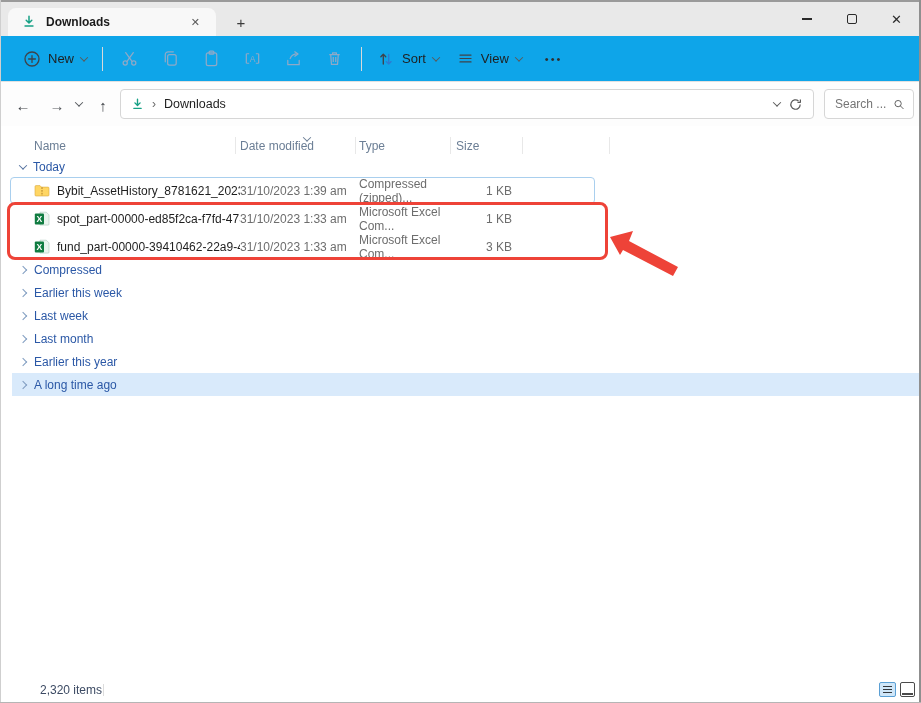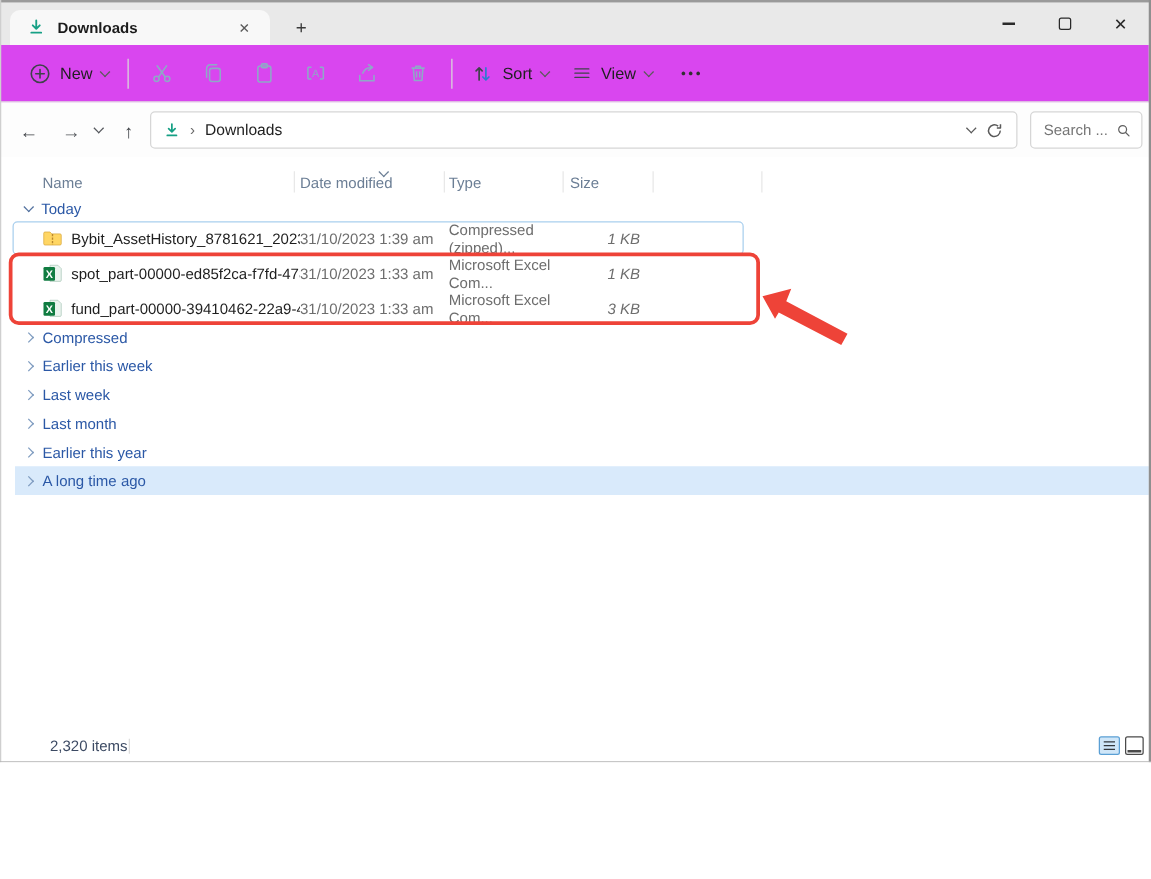--- a/index.html
+++ b/index.html
@@ -1,18 +1,18 @@
 <!DOCTYPE html>
 <html><head>
 <meta charset="utf-8">
 <style>
   html,body{margin:0;padding:0;background:#fff;}
   *{box-sizing:border-box;}
   .window{
-    position:relative;width:921px;height:610px;overflow:hidden;
+    position:relative;width:921px;height:703px;overflow:hidden;
     font-family:"Liberation Sans",sans-serif;background:#fff;color:#1f1f1f;
   }
   
   .edge-top{position:absolute;top:0;left:0;right:0;height:2px;background:#9a9a9a;z-index:60;}
   .edge-right{position:absolute;top:0;right:0;width:2px;height:100%;background:#8f8f8f;z-index:60;}
   .edge-bottom{position:absolute;bottom:0;left:0;right:0;height:1px;background:#b5b5b5;z-index:60;}
   .edge-left{position:absolute;top:0;left:0;width:1px;height:100%;background:#cfcfcf;z-index:60;}
 
   
   .tabstrip{position:absolute;top:2px;left:0;right:0;height:34px;background:#e9e9e9;}
@@ -24,21 +24,21 @@
   .tab-close{font-size:11px;color:#5a5a5a;padding:2px 4px;cursor:default;}
   .newtab{position:absolute;left:228px;top:8px;width:26px;height:24px;display:flex;align-items:center;justify-content:center;font-size:15px;color:#3a3a3a;}
   .wincontrols{position:absolute;right:2px;top:0;height:34px;display:flex;}
   .winbtn{width:45px;height:34px;display:flex;align-items:center;justify-content:center;}
   .min-glyph{width:10px;height:1.4px;background:#2a2a2a;}
   .max-glyph{width:10px;height:10px;border:1.2px solid #2a2a2a;border-radius:2px;}
   .close-glyph{font-size:13px;color:#2a2a2a;line-height:1;}
 
   
   .toolbar{
-    position:absolute;top:36px;left:0;right:2px;height:46px;background:#d946ef;
+    position:absolute;top:36px;left:0;right:2px;height:46px;background:#0ea5e9;
     border-bottom:1px solid #e1e1e1;display:flex;align-items:center;padding-left:14px;
   }
   .tool-btn{display:flex;align-items:center;gap:7px;padding:6px 9px;border-radius:4px;font-size:13px;color:#1f1f1f;}
   .chev{width:6px;height:6px;border-right:1.3px solid #5a5a5a;border-bottom:1.3px solid #5a5a5a;display:inline-block;}
   .chev.down{transform:rotate(45deg) translate(-1px,-1px);}
   .chev.right{transform:rotate(-45deg);}
   .tool-sep{width:1px;height:24px;background:#d9d9d9;margin:0 6px;}
   .icon-btn{width:41px;display:flex;justify-content:center;align-items:center;padding:6px 0;border-radius:4px;}
   .dots{font-size:11px;letter-spacing:2px;color:#2f2f2f;margin-left:14px;}
 
@@ -68,21 +68,21 @@
   .hsep{position:absolute;bottom:3px;width:1px;height:17px;background:#e8e8e8;}
   .sort-chev{position:absolute;top:0;left:292px;}
   .sort-chev .chev{border-color:#6b7e95;}
 
   .group-row{height:20px;display:flex;align-items:center;padding-left:8px;font-size:12px;color:#2b58a6;}
   .group-row .chev{border-color:#53719f;margin-right:7px;}
 
   .file-row{height:28px;align-items:center;font-size:12px;color:#6d6d6d;}
   .name-cell{display:flex;align-items:center;gap:7px;color:#1e1e1e;white-space:nowrap;overflow:hidden;padding-right:10px;}
   .name-cell svg{flex:0 0 auto;}
-  .size-cell{text-align:right;padding-right:6px;font-style:italic;}
+  .size-cell{text-align:right;padding-right:6px;}
 
   .collapsed{margin-top:-3px;}
   .c-row{height:23px;display:flex;align-items:center;padding-left:8px;font-size:12px;color:#2b58a6;}
   .c-row .chev{border-color:#7f9cc0;margin-right:8px;}
   .c-row.hl{background:#d9eafb;}
 
   
   .row1-outline{position:absolute;left:10px;top:51px;width:585px;height:27px;border:1px solid #a9cfee;border-radius:4px;pointer-events:none;}
   .red-rect{position:absolute;left:7px;top:202px;width:601px;height:58px;border:3px solid #ee4338;border-radius:8px;z-index:40;pointer-events:none;}
   .arrow-svg{position:absolute;left:0;top:0;width:921px;height:703px;z-index:41;pointer-events:none;}

